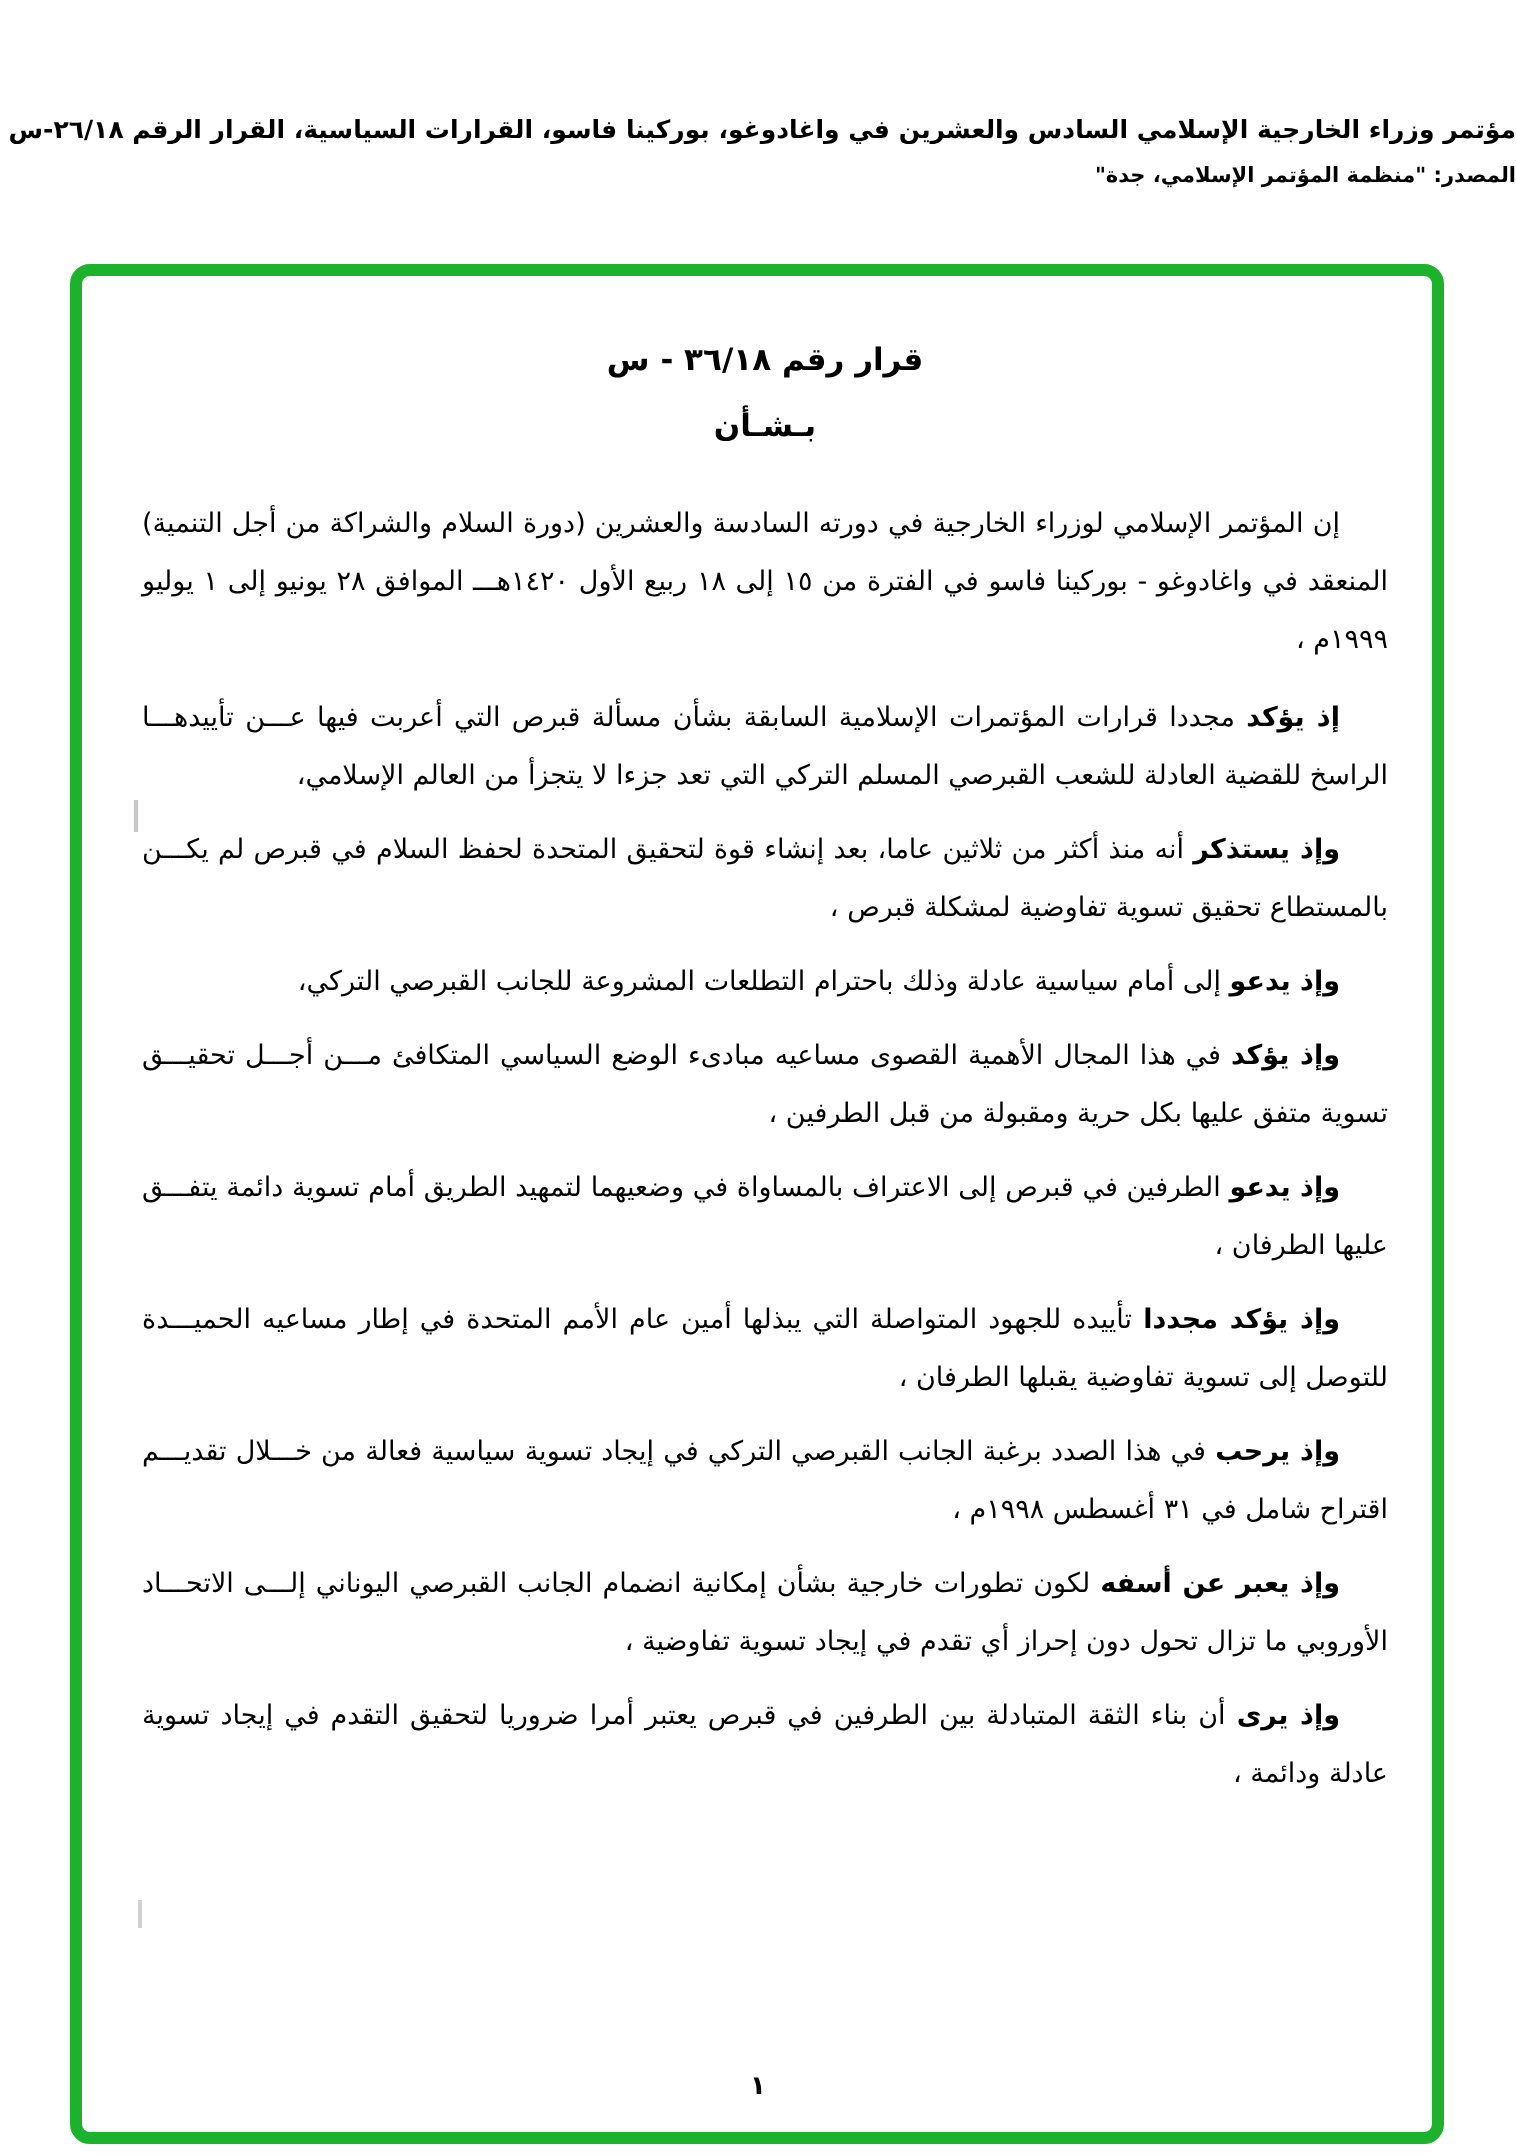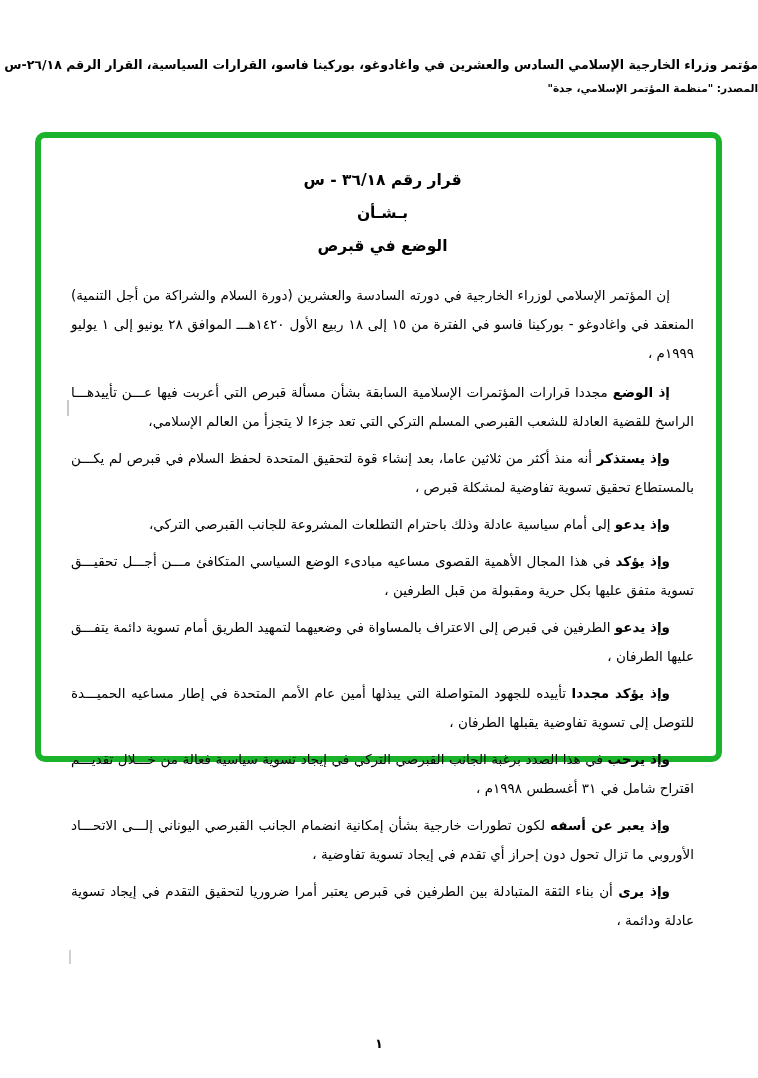--- a/index.html
+++ b/index.html
@@ -7,21 +7,21 @@
     width:758px;height:1078px;position:relative;overflow:hidden;
     font-family:"DejaVu Sans",sans-serif;color:#000;
   }
   .doc-header{
     position:absolute;top:57px;left:0;width:758px;
     direction:rtl;font-weight:bold;
   }
   .doc-header .l1{font-size:12.5px;white-space:nowrap;letter-spacing:0;}
   .doc-header .l2{font-size:10.5px;margin-top:10px;}
   .green-box{
-    position:absolute;left:35px;top:132px;width:687px;height:630px;
+    position:absolute;left:35px;top:132px;width:687px;height:940px;
     box-sizing:border-box;border:6px solid var(--accent,#1cb32c);
     border-radius:10px;background:#fff;
   }
   .content{
     direction:rtl;unicode-bidi:embed;
     padding:26px 22px 0 30px;
   }
   .title-block{text-align:center;font-weight:bold;font-size:15.5px;line-height:33px;margin-bottom:18px;}
   .title-block div{white-space:nowrap;}
   .paras p{
@@ -45,26 +45,25 @@
   <div class="l1">مؤتمر وزراء الخارجية الإسلامي السادس والعشرين في واغادوغو، بوركينا فاسو، القرارات السياسية، القرار الرقم ٢٦/١٨-س</div>
   <div class="l2">المصدر:  "منظمة المؤتمر الإسلامي، جدة"</div>
 </div>
 
 <div class="green-box">
   <div class="content">
 
     <div class="title-block">
       <div>قرار رقم ٣٦/١٨ - س</div>
       <div>بـشـأن</div>
-      <div>الوضع في قبرص</div>
     </div>
 
     <div class="paras">
       <p class="first"><span class="lead"></span><span>إن المؤتمر الإسلامي لوزراء الخارجية في دورته السادسة والعشرين (دورة السلام والشراكة من أجل التنمية) المنعقد في واغادوغو - بوركينا فاسو في الفترة من ١٥ إلى ١٨ ربيع الأول ١٤٢٠هـــ الموافق ٢٨ يونيو إلى ١ يوليو ١٩٩٩م ،</span></p>
-      <p><span class="lead">إذ الوضع</span><span> مجددا قرارات المؤتمرات الإسلامية السابقة بشأن مسألة قبرص التي أعربت فيها عـــن تأييدهـــا الراسخ للقضية العادلة للشعب القبرصي المسلم التركي التي تعد جزءا لا يتجزأ من العالم الإسلامي،</span></p>
+      <p><span class="lead">إذ يؤكد</span><span> مجددا قرارات المؤتمرات الإسلامية السابقة بشأن مسألة قبرص التي أعربت فيها عـــن تأييدهـــا الراسخ للقضية العادلة للشعب القبرصي المسلم التركي التي تعد جزءا لا يتجزأ من العالم الإسلامي،</span></p>
       <p><span class="lead">وإذ يستذكر</span><span> أنه منذ أكثر من ثلاثين عاما، بعد إنشاء قوة لتحقيق المتحدة لحفظ السلام في قبرص لم يكـــن بالمستطاع تحقيق تسوية تفاوضية لمشكلة قبرص ،</span></p>
       <p><span class="lead">وإذ يدعو</span><span> إلى أمام سياسية عادلة وذلك باحترام التطلعات المشروعة للجانب القبرصي التركي،</span></p>
       <p><span class="lead">وإذ يؤكد</span><span> في هذا المجال الأهمية القصوى مساعيه مبادىء الوضع السياسي المتكافئ مـــن أجـــل تحقيـــق تسوية متفق عليها بكل حرية ومقبولة من قبل الطرفين ،</span></p>
       <p><span class="lead">وإذ يدعو</span><span> الطرفين في قبرص إلى الاعتراف بالمساواة في وضعيهما لتمهيد الطريق أمام تسوية دائمة يتفـــق عليها الطرفان ،</span></p>
       <p><span class="lead">وإذ يؤكد مجددا</span><span> تأييده للجهود المتواصلة التي يبذلها أمين عام الأمم المتحدة في إطار مساعيه الحميـــدة للتوصل إلى تسوية تفاوضية يقبلها الطرفان ،</span></p>
       <p><span class="lead">وإذ يرحب</span><span> في هذا الصدد برغبة الجانب القبرصي التركي في إيجاد تسوية سياسية فعالة من خـــلال تقديـــم اقتراح شامل في ٣١ أغسطس ١٩٩٨م ،</span></p>
       <p><span class="lead">وإذ يعبر عن أسفه</span><span> لكون تطورات خارجية بشأن إمكانية انضمام الجانب القبرصي اليوناني إلـــى الاتحـــاد الأوروبي  ما تزال تحول دون إحراز أي تقدم في إيجاد تسوية تفاوضية ،</span></p>
       <p><span class="lead">وإذ يرى</span><span> أن بناء الثقة المتبادلة بين الطرفين في قبرص يعتبر أمرا ضروريا لتحقيق التقدم في إيجاد تسوية عادلة ودائمة ،</span></p>
     </div>
 

